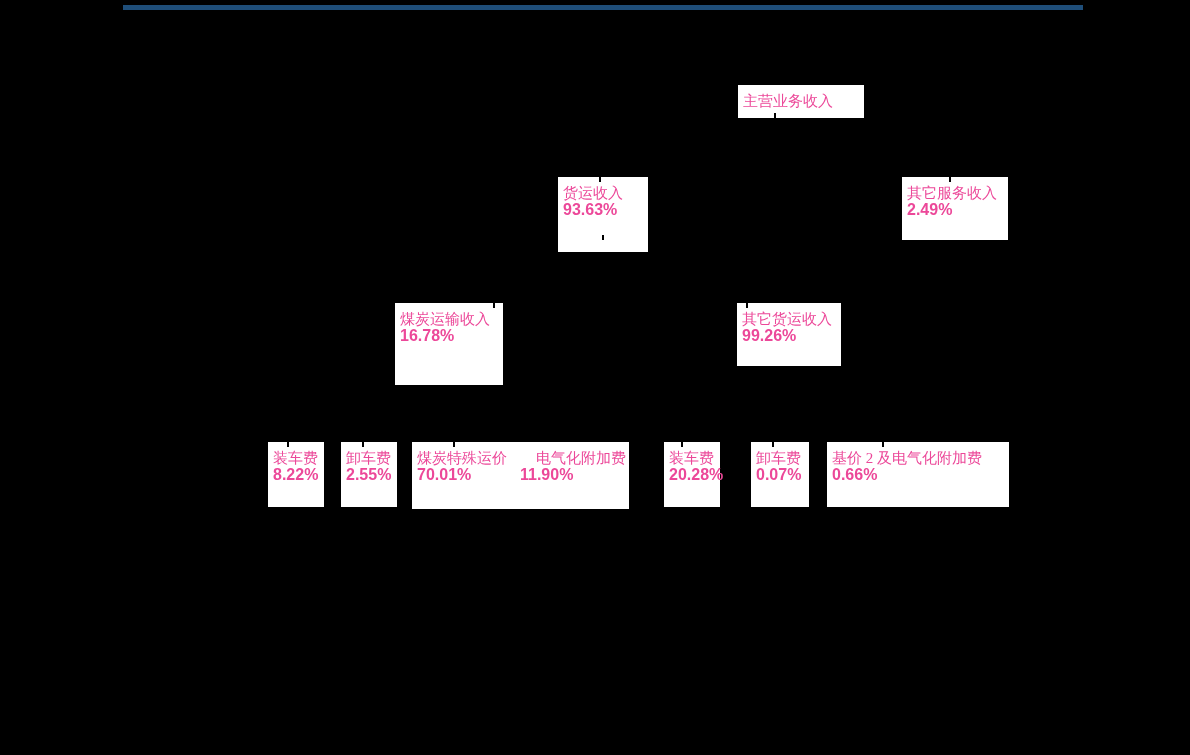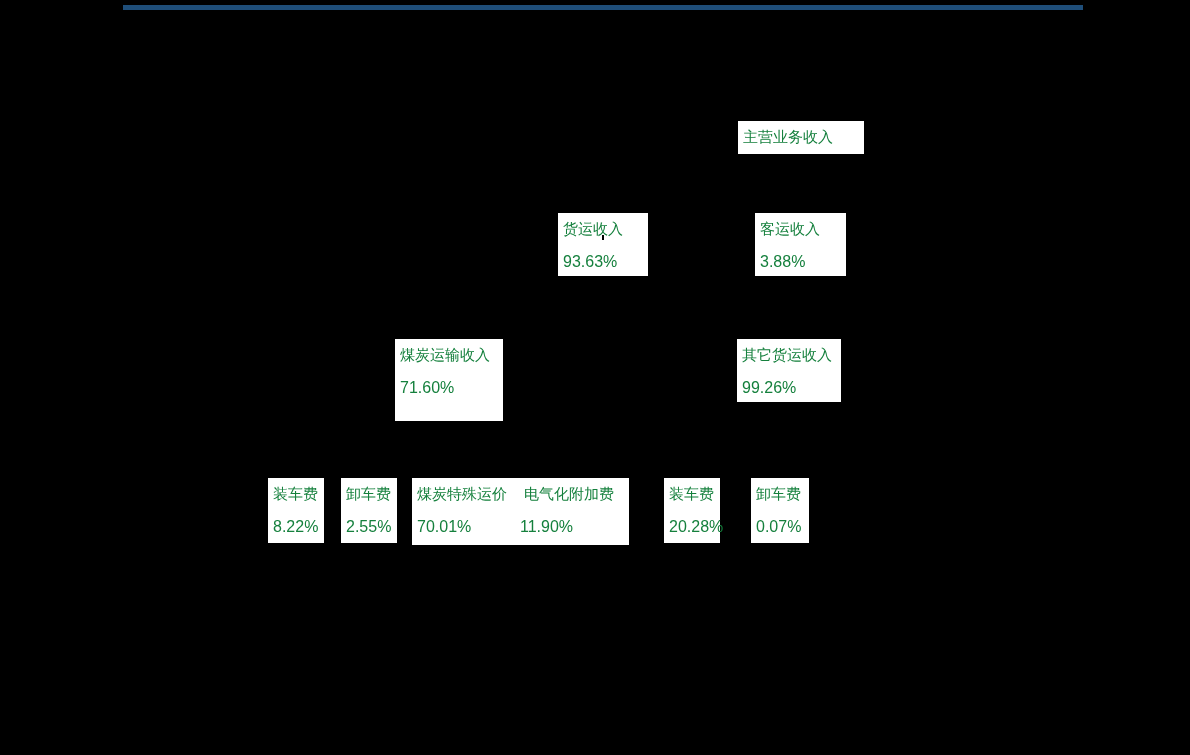--- a/index.html
+++ b/index.html
@@ -12,104 +12,108 @@
   }
   .stage { position: absolute; left: 0; top: 0; width: 1190px; height: 755px; }
   .rule {
     position: absolute;
     left: 123px; top: 5px; width: 960px; height: 5px;
     background: #1F4E79;
   }
   .node {
     position: absolute;
     background: #FFFFFF;
-    color: #15803d;
-    margin-top: 36px;
+    color: #ec4899;
   }
   .lbl {
     position: absolute;
     left: 5px; top: 8px;
     font-size: 15px;
     line-height: 17px;
     white-space: nowrap;
     font-family: "Liberation Serif", serif;
   }
   .val {
     position: absolute;
-    left: 5px; top: 40px;
+    left: 5px; top: 24px;
     font-size: 16px;
     line-height: 17px;
     white-space: nowrap;
     font-family: "Liberation Sans", sans-serif;
+    font-weight: bold;
   }
   .tick {
     position: absolute;
     width: 2px; height: 5px;
     background: #000000;
   }
 </style>
 </head>
 <body>
 
 <div class="stage">
 
   <div class="rule"></div>
 
   <div class="node" style="left:738px; top:85px; width:126px; height:33px">
     <div class="lbl">主营业务收入</div>
   </div>
 
-  <div class="node" style="left:558px; top:177px; width:90px; height:63px">
+  <div class="node" style="left:558px; top:177px; width:90px; height:75px">
     <div class="lbl">货运收入</div>
     <div class="val">93.63%</div>
   </div>
 
-  <div class="node" style="left:755px; top:177px; width:91px; height:63px">
-    <div class="lbl">客运收入</div>
-    <div class="val">3.88%</div>
+
+  <div class="node" style="left:902px; top:177px; width:106px; height:63px">
+    <div class="lbl">其它服务收入</div>
+    <div class="val">2.49%</div>
   </div>
-
 
   <div class="node" style="left:395px; top:303px; width:108px; height:82px">
     <div class="lbl">煤炭运输收入</div>
-    <div class="val">71.60%</div>
+    <div class="val">16.78%</div>
   </div>
 
   <div class="node" style="left:737px; top:303px; width:104px; height:63px">
     <div class="lbl">其它货运收入</div>
     <div class="val">99.26%</div>
   </div>
 
   <div class="node" style="left:268px; top:442px; width:56px; height:65px">
     <div class="lbl">装车费</div>
     <div class="val">8.22%</div>
   </div>
 
   <div class="node" style="left:341px; top:442px; width:56px; height:65px">
     <div class="lbl">卸车费</div>
     <div class="val">2.55%</div>
   </div>
 
   <div class="node" style="left:412px; top:442px; width:217px; height:67px">
     <div class="lbl">煤炭特殊运价</div>
     <div class="val">70.01%</div>
-    <div class="lbl" style="left:112px">电气化附加费</div>
+    <div class="lbl" style="left:124px">电气化附加费</div>
     <div class="val" style="left:108px">11.90%</div>
   </div>
 
   <div class="node" style="left:664px; top:442px; width:56px; height:65px">
     <div class="lbl">装车费</div>
     <div class="val">20.28%</div>
   </div>
 
   <div class="node" style="left:751px; top:442px; width:58px; height:65px">
     <div class="lbl">卸车费</div>
     <div class="val">0.07%</div>
   </div>
 
+  <div class="node" style="left:827px; top:442px; width:182px; height:65px">
+    <div class="lbl">基价 2 及电气化附加费</div>
+    <div class="val">0.66%</div>
+  </div>
 
   <div class="tick" style="left:774px; top:113px"></div>
   <div class="tick" style="left:599px; top:177px"></div>
   <div class="tick" style="left:602px; top:235px"></div>
   <div class="tick" style="left:797px; top:177px"></div>
   <div class="tick" style="left:949px; top:177px"></div>
   <div class="tick" style="left:493px; top:303px"></div>
   <div class="tick" style="left:746px; top:303px"></div>
   <div class="tick" style="left:287px; top:442px"></div>
   <div class="tick" style="left:362px; top:442px"></div>

